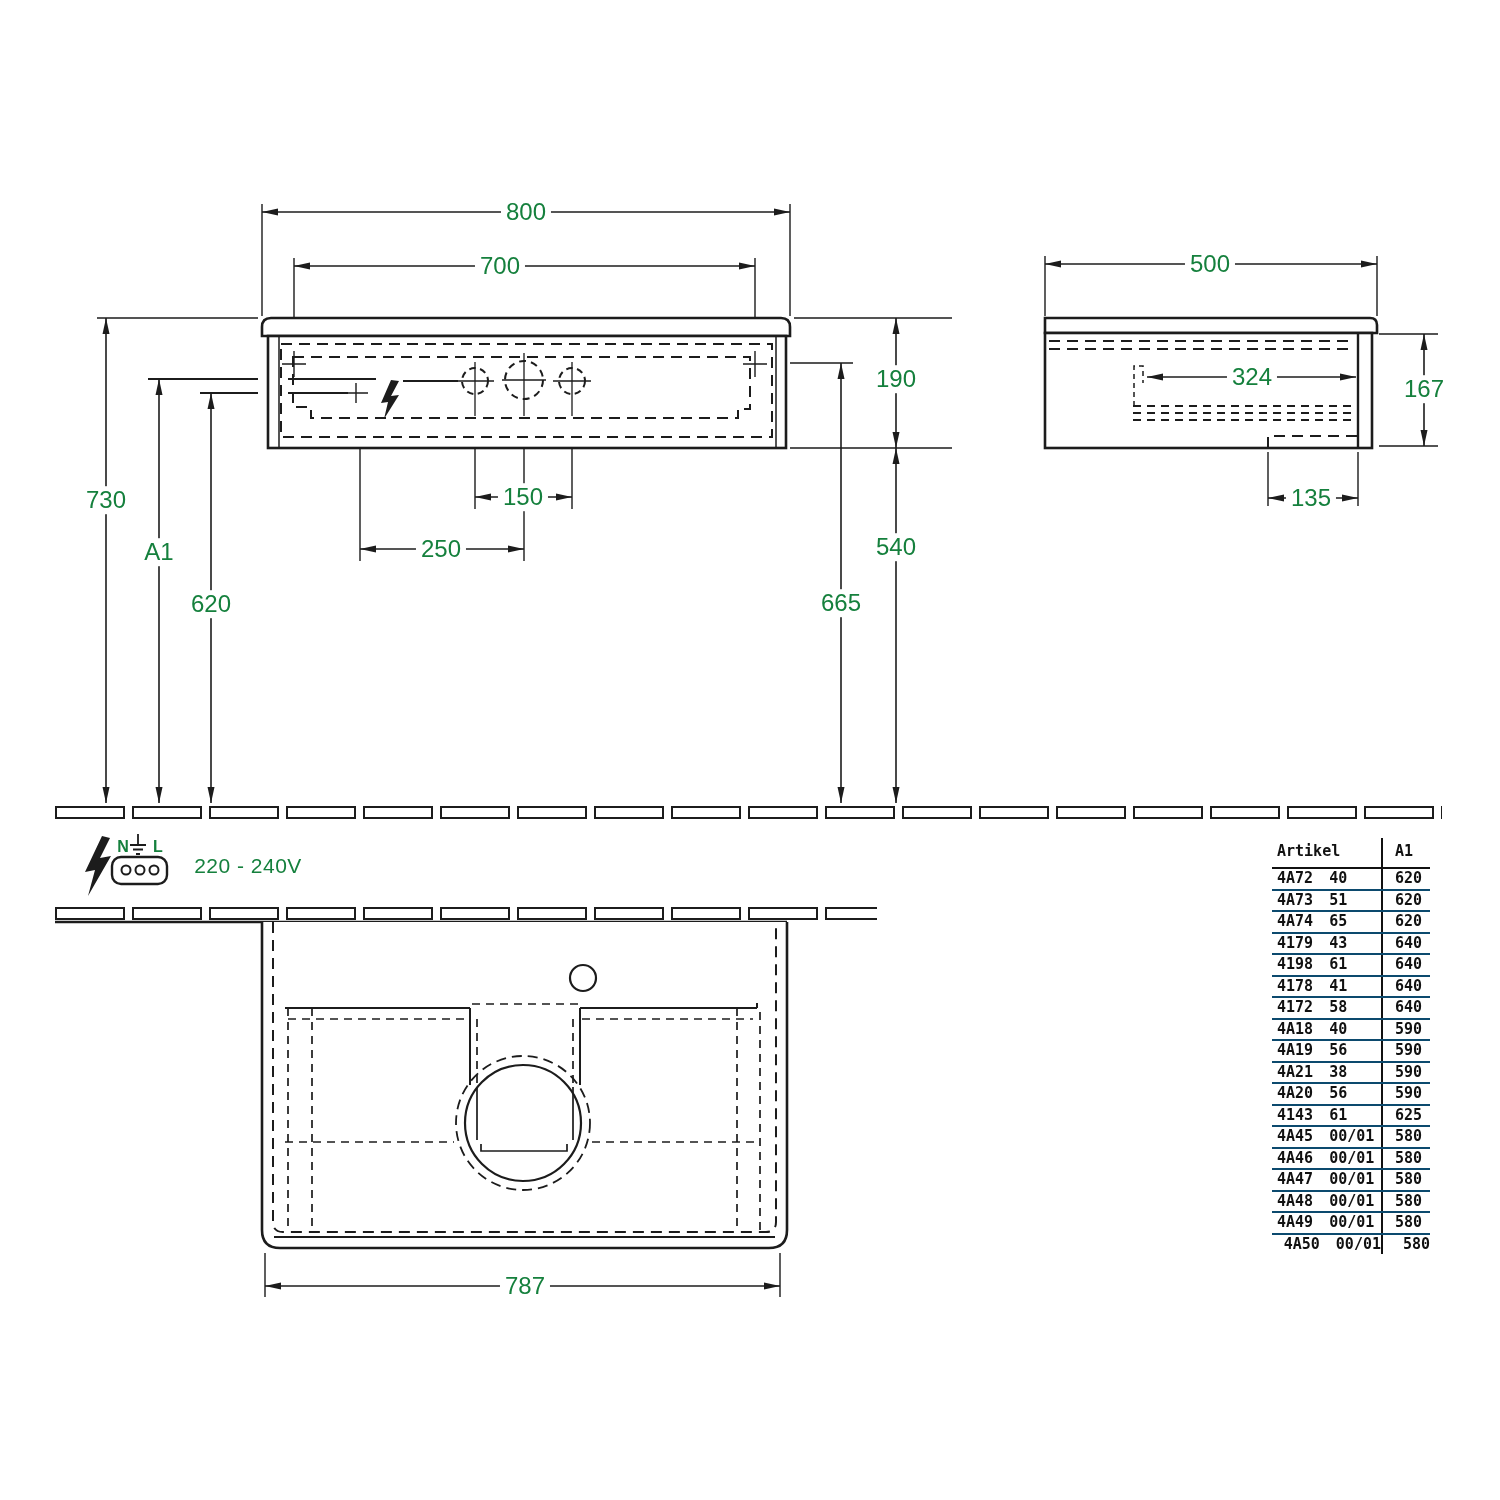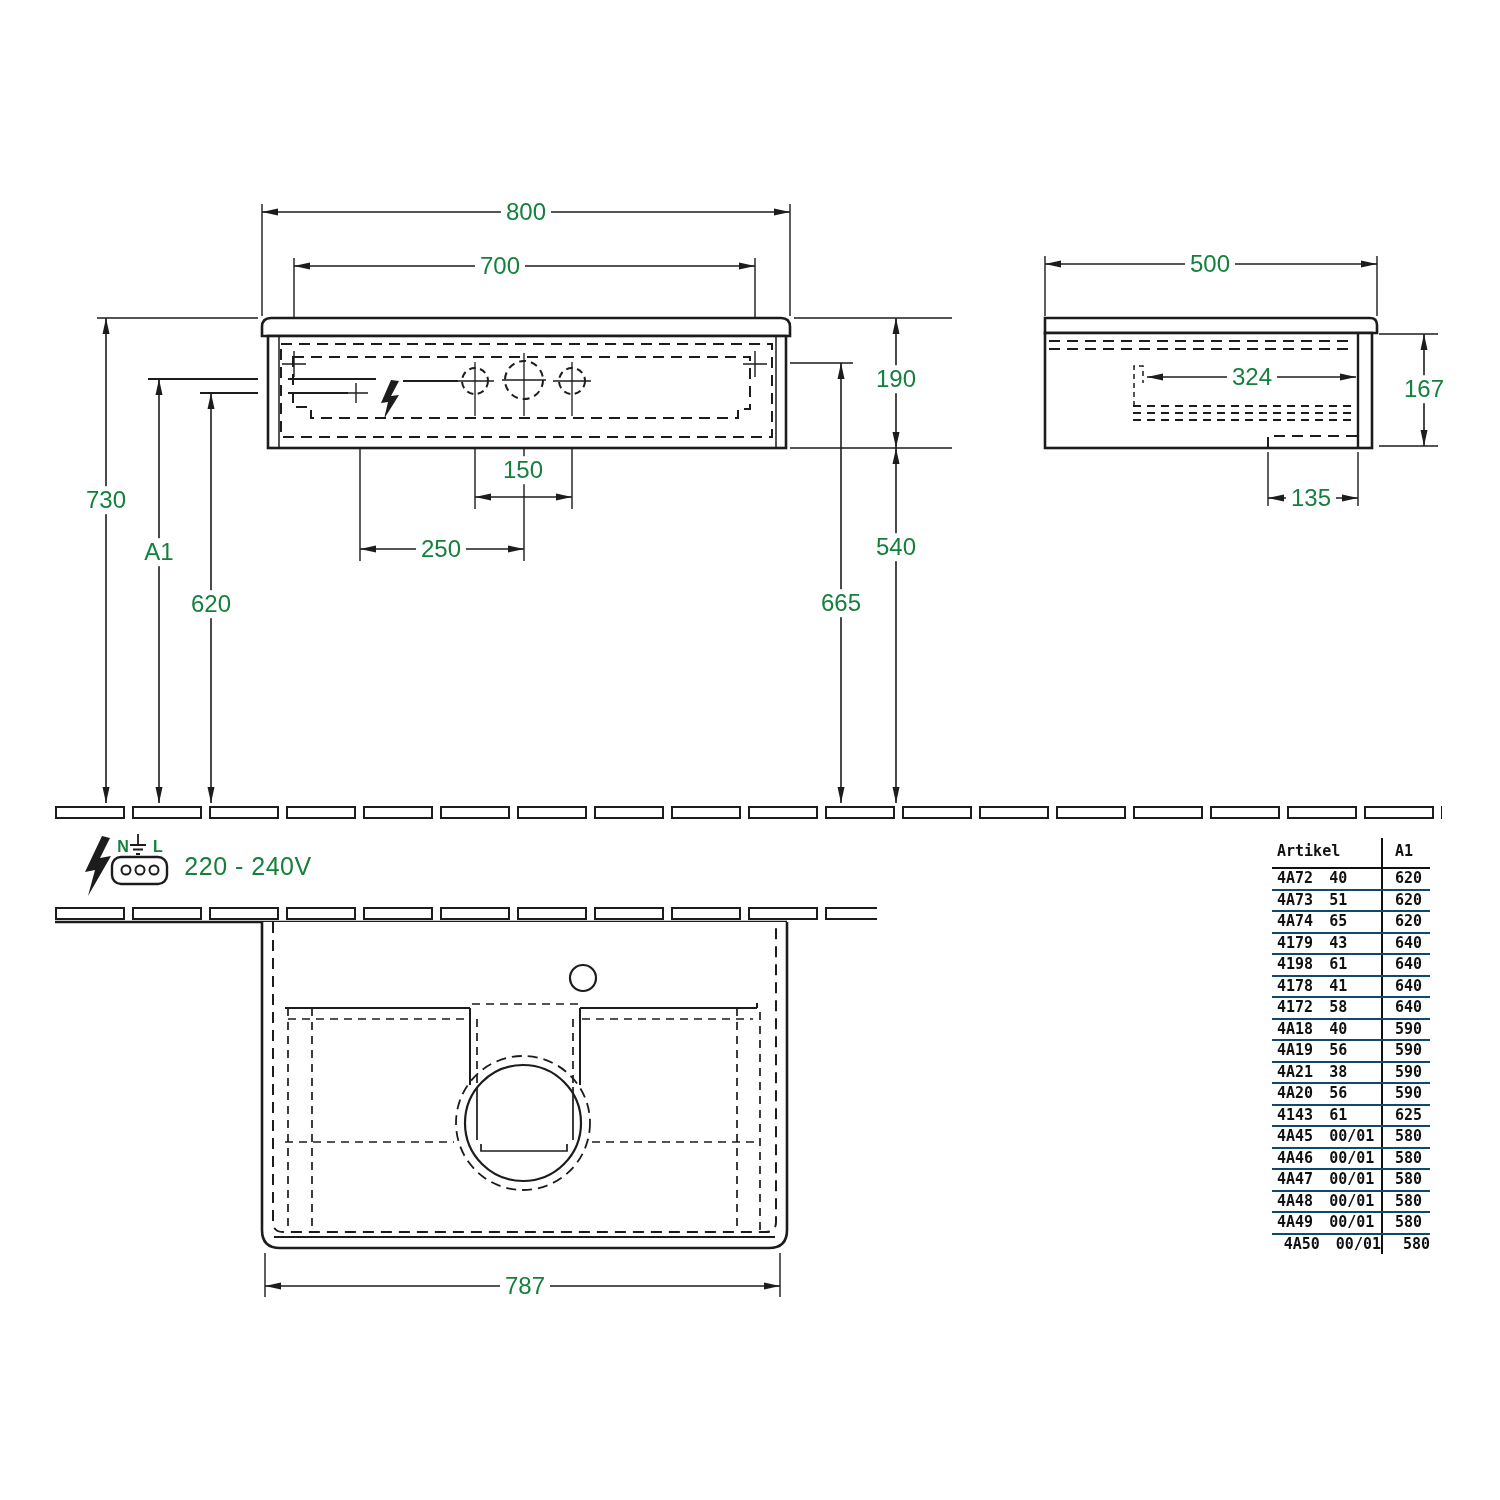--- a/index.html
+++ b/index.html
@@ -2,21 +2,21 @@
 <html><head>
 <meta charset="utf-8">
 <style>
   html,body{margin:0;padding:0;background:#fff;}
   .canvas{position:relative;width:1500px;height:1500px;background:#fff;overflow:hidden;
           font-family:"Liberation Sans",sans-serif;color:#161616;}
   svg{position:absolute;left:0;top:0;}
   .dim{position:absolute;transform:translate(-50%,-50%);background:#fff;padding:0 5px;
        font:400 24px/1.15 "Liberation Sans",sans-serif;color:#15803d;white-space:nowrap;}
   .sm{font-size:16px;padding:0 1px;background:transparent;font-weight:600;}
-  .vlt{font-size:25px;background:transparent;letter-spacing:.5px;}
+  .vlt{font-size:21px;background:transparent;letter-spacing:.5px;}
   .artikel{position:absolute;left:1272px;top:838px;width:158px;
            font:700 15px "DejaVu Sans Mono",monospace;color:#111;}
   .t-head{display:flex;height:29px;line-height:27px;border-bottom:2px solid #111;}
   .t-row{display:flex;height:19.5px;line-height:19.5px;border-bottom:2px solid #0c4a6e;}
   .t-row:last-child{border-bottom:none;text-align:right;}
   .c1{width:104px;border-right:2px solid #111;padding-left:5px;word-spacing:7px;white-space:nowrap;}
   .c2{flex:1;padding-left:12px;white-space:nowrap;}
 </style>
 </head>
 <body>
@@ -114,21 +114,21 @@
 </svg>
 
 <div class="dim" style="left:526px;top:212px">800</div>
 <div class="dim" style="left:500px;top:266px">700</div>
 <div class="dim" style="left:106px;top:500px">730</div>
 <div class="dim" style="left:159px;top:552px">A1</div>
 <div class="dim" style="left:211px;top:604px">620</div>
 <div class="dim" style="left:896px;top:379px">190</div>
 <div class="dim" style="left:896px;top:547px">540</div>
 <div class="dim" style="left:841px;top:603px">665</div>
-<div class="dim" style="left:523px;top:470px">150</div>
+<div class="dim" style="left:523px;top:497px">150</div>
 <div class="dim" style="left:441px;top:549px">250</div>
 
 <div class="dim" style="left:1210px;top:264px">500</div>
 <div class="dim" style="left:1252px;top:377px">324</div>
 <div class="dim" style="left:1424px;top:389px">167</div>
 <div class="dim" style="left:1311px;top:498px">135</div>
 
 <div class="dim" style="left:525px;top:1286px">787</div>
 
 <div class="dim sm" style="left:123px;top:847px">N</div>

